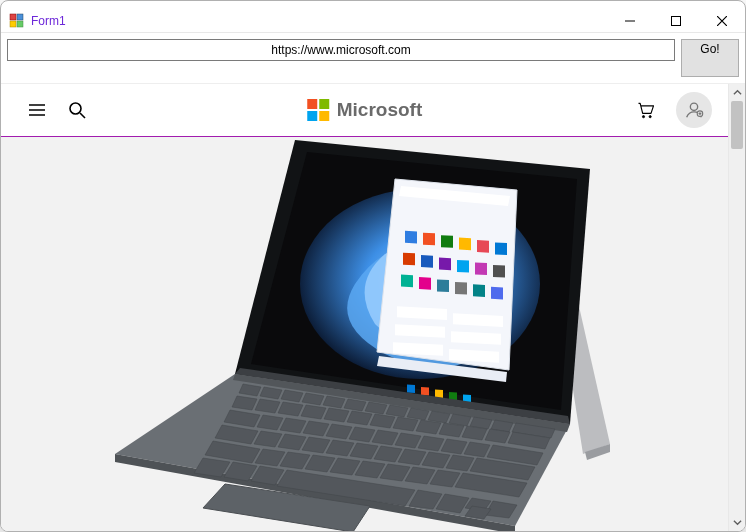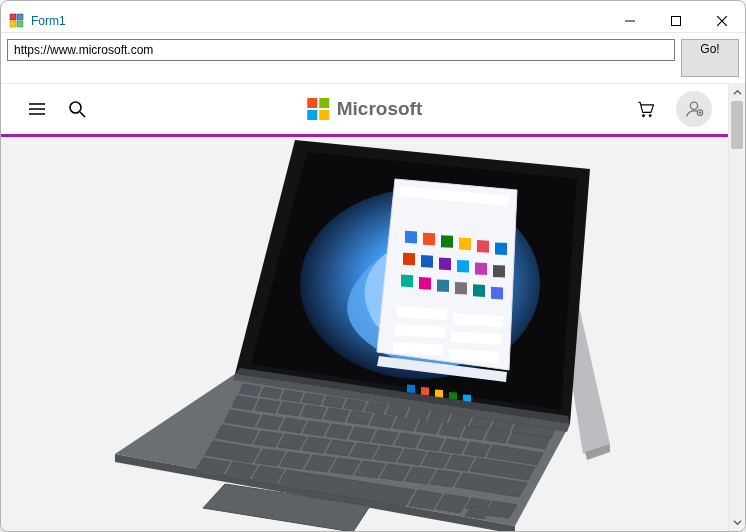--- a/index.html
+++ b/index.html
@@ -3,38 +3,38 @@
 <meta charset="utf-8">
 <style>
   * { box-sizing: border-box; }
   html, body { margin:0; padding:0; font-family: "Segoe UI", Tahoma, sans-serif; }
   .window {
     width:746px; height:532px; background:#fff; border:1px solid #b0b0b0;
     border-radius:8px; box-shadow:0 12px 36px rgba(0,0,0,0.25); overflow:hidden;
     display:flex; flex-direction:column; position:relative;
   }
   
-  .titlebar { height:32px; display:flex; align-items:center; padding:8px 0 0 8px; font-size:12px; color:#0369a1; border-bottom:1px solid #e8e8e8; }
+  .titlebar { height:32px; display:flex; align-items:center; padding:8px 0 0 8px; font-size:12px; color:#6d28d9; border-bottom:1px solid #e8e8e8; }
   .titlebar .icon-box { width:16px; height:16px; margin-right:6px; display:flex; align-items:center; justify-content:center; }
   .titlebar .title { flex:0 0 auto; }
   .titlebar .spacer { flex:1; }
   .win-btn { width:46px; height:32px; display:flex; align-items:center; justify-content:center; background:transparent; }
   
   .urlrow { display:flex; align-items:stretch; padding:6px; gap:6px; border-bottom:1px solid #eee; }
-  .urlinput { flex:1; height:22px; border:1px solid #7a7a7a; font-size:12px; padding:1px 6px; background:#fff; color:#000; outline:none; font-family:inherit; }
+  .urlinput { flex:1; height:22px; border:1px solid #7a7a7a; font-size:12px; padding:1px 6px; background:#fff; color:#000; outline:none; font-family:inherit;text-align:center; }
   .gobtn { width:58px; height:38px; border:1px solid #adadad; background:#e1e1e1; font-size:12px; text-align:center; line-height:18px; cursor:default; }
   
   .viewport { flex:1; position:relative; overflow:hidden; }
   .scrollbar { position:absolute; right:0; top:0; bottom:0; width:17px; background:#f0f0f0; border-left:1px solid #e8e8e8; display:flex; flex-direction:column; }
   .scroll-up, .scroll-down { height:17px; display:flex; align-items:center; justify-content:center; color:#606060; font-size:10px; }
   .scroll-track { flex:1; position:relative; }
   .scroll-thumb { position:absolute; left:2px; right:2px; top:0; height:48px; background:#c2c2c2; border-radius:2px; }
   .page { position:absolute; left:0; top:0; right:17px; bottom:0; background:#f2f2f2; }
   
-  .ms-header { height:53px; background:#fff; display:flex; align-items:center; padding:0 16px; border-bottom:3px solid #a21caf; position:relative; }
+  .ms-header { height:53px; background:#fff; display:flex; align-items:center; padding:0 16px; border-bottom:1px solid #a21caf; position:relative; }
   .hamburger, .search-btn, .cart-btn, .account-btn { width:40px; height:40px; display:flex; align-items:center; justify-content:center; }
   .hamburger svg, .search-btn svg, .cart-btn svg { stroke:#000; }
   .ms-logo-wrap { position:absolute; left:50%; top:50%; transform:translate(-50%,-50%); display:flex; align-items:center; gap:8px; }
   .ms-squares { width:22px; height:22px; display:grid; grid-template-columns:1fr 1fr; grid-template-rows:1fr 1fr; gap:2px; }
   .sq-r{background:#f25022;} .sq-g{background:#7fba00;} .sq-b{background:#00a4ef;} .sq-y{background:#ffb900;}
   .ms-word { font-size:19px; font-weight:600; color:#6a6a6a; letter-spacing:0px; }
   .ms-right { margin-left:auto; display:flex; align-items:center; gap:10px; }
   .account-btn { width:36px; height:36px; border-radius:50%; background:#e6e6e6; }
   
   .hero { height:calc(100% - 53px); display:flex; align-items:center; justify-content:center; }

